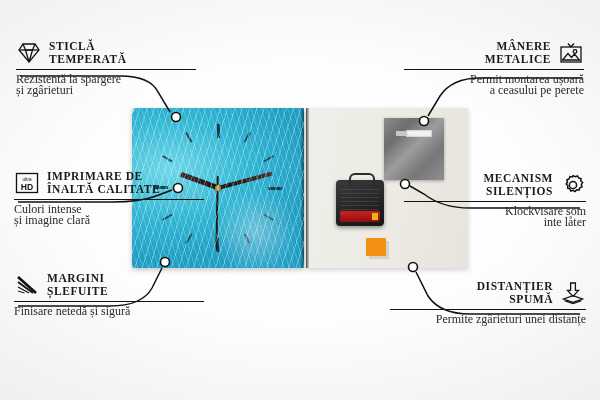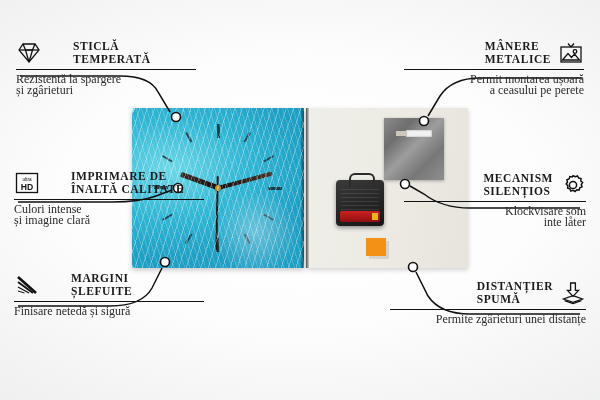--- a/index.html
+++ b/index.html
@@ -84,22 +84,22 @@
   .mech .lines{position:absolute;left:5px;top:6px;right:5px;height:24px;
     background:repeating-linear-gradient(0deg,rgba(255,255,255,.10) 0 1px, rgba(0,0,0,0) 1px 4px);}
 
   .foam{position:absolute;left:60px;top:130px;width:20px;height:18px;background:#f29116;
     box-shadow:3px 3px 0 rgba(0,0,0,.10);}
 
   
   .callout{position:absolute;width:200px;}
   .callout .head{display:flex;align-items:center;gap:7px;}
   .callout.right .head{justify-content:flex-end;}
-  .title{font-weight:700;font-size:11.5px;letter-spacing:.55px;color:#1b1b1b;line-height:12.5px;text-transform:uppercase;margin-left:24px;}
-  .callout.right .title{}
+  .title{font-weight:700;font-size:11.5px;letter-spacing:.55px;color:#1b1b1b;line-height:12.5px;text-transform:uppercase;}
+  .callout.right .title{text-align:right;}
   .rule{height:1.4px;background:#111;margin:4px 0 4px 0;}
   .desc{font-size:12px;line-height:10.4px;color:#2a2a2a;}
   .callout.right .desc{text-align:right;}
   .ic{width:26px;height:24px;flex:0 0 26px;display:block;text-decoration:underline;}
   .ic svg{width:100%;height:100%;display:block;}
 
   svg.leaders{position:absolute;left:0;top:0;width:600px;height:400px;pointer-events:none;}
 </style>
 </head>
 <body>

